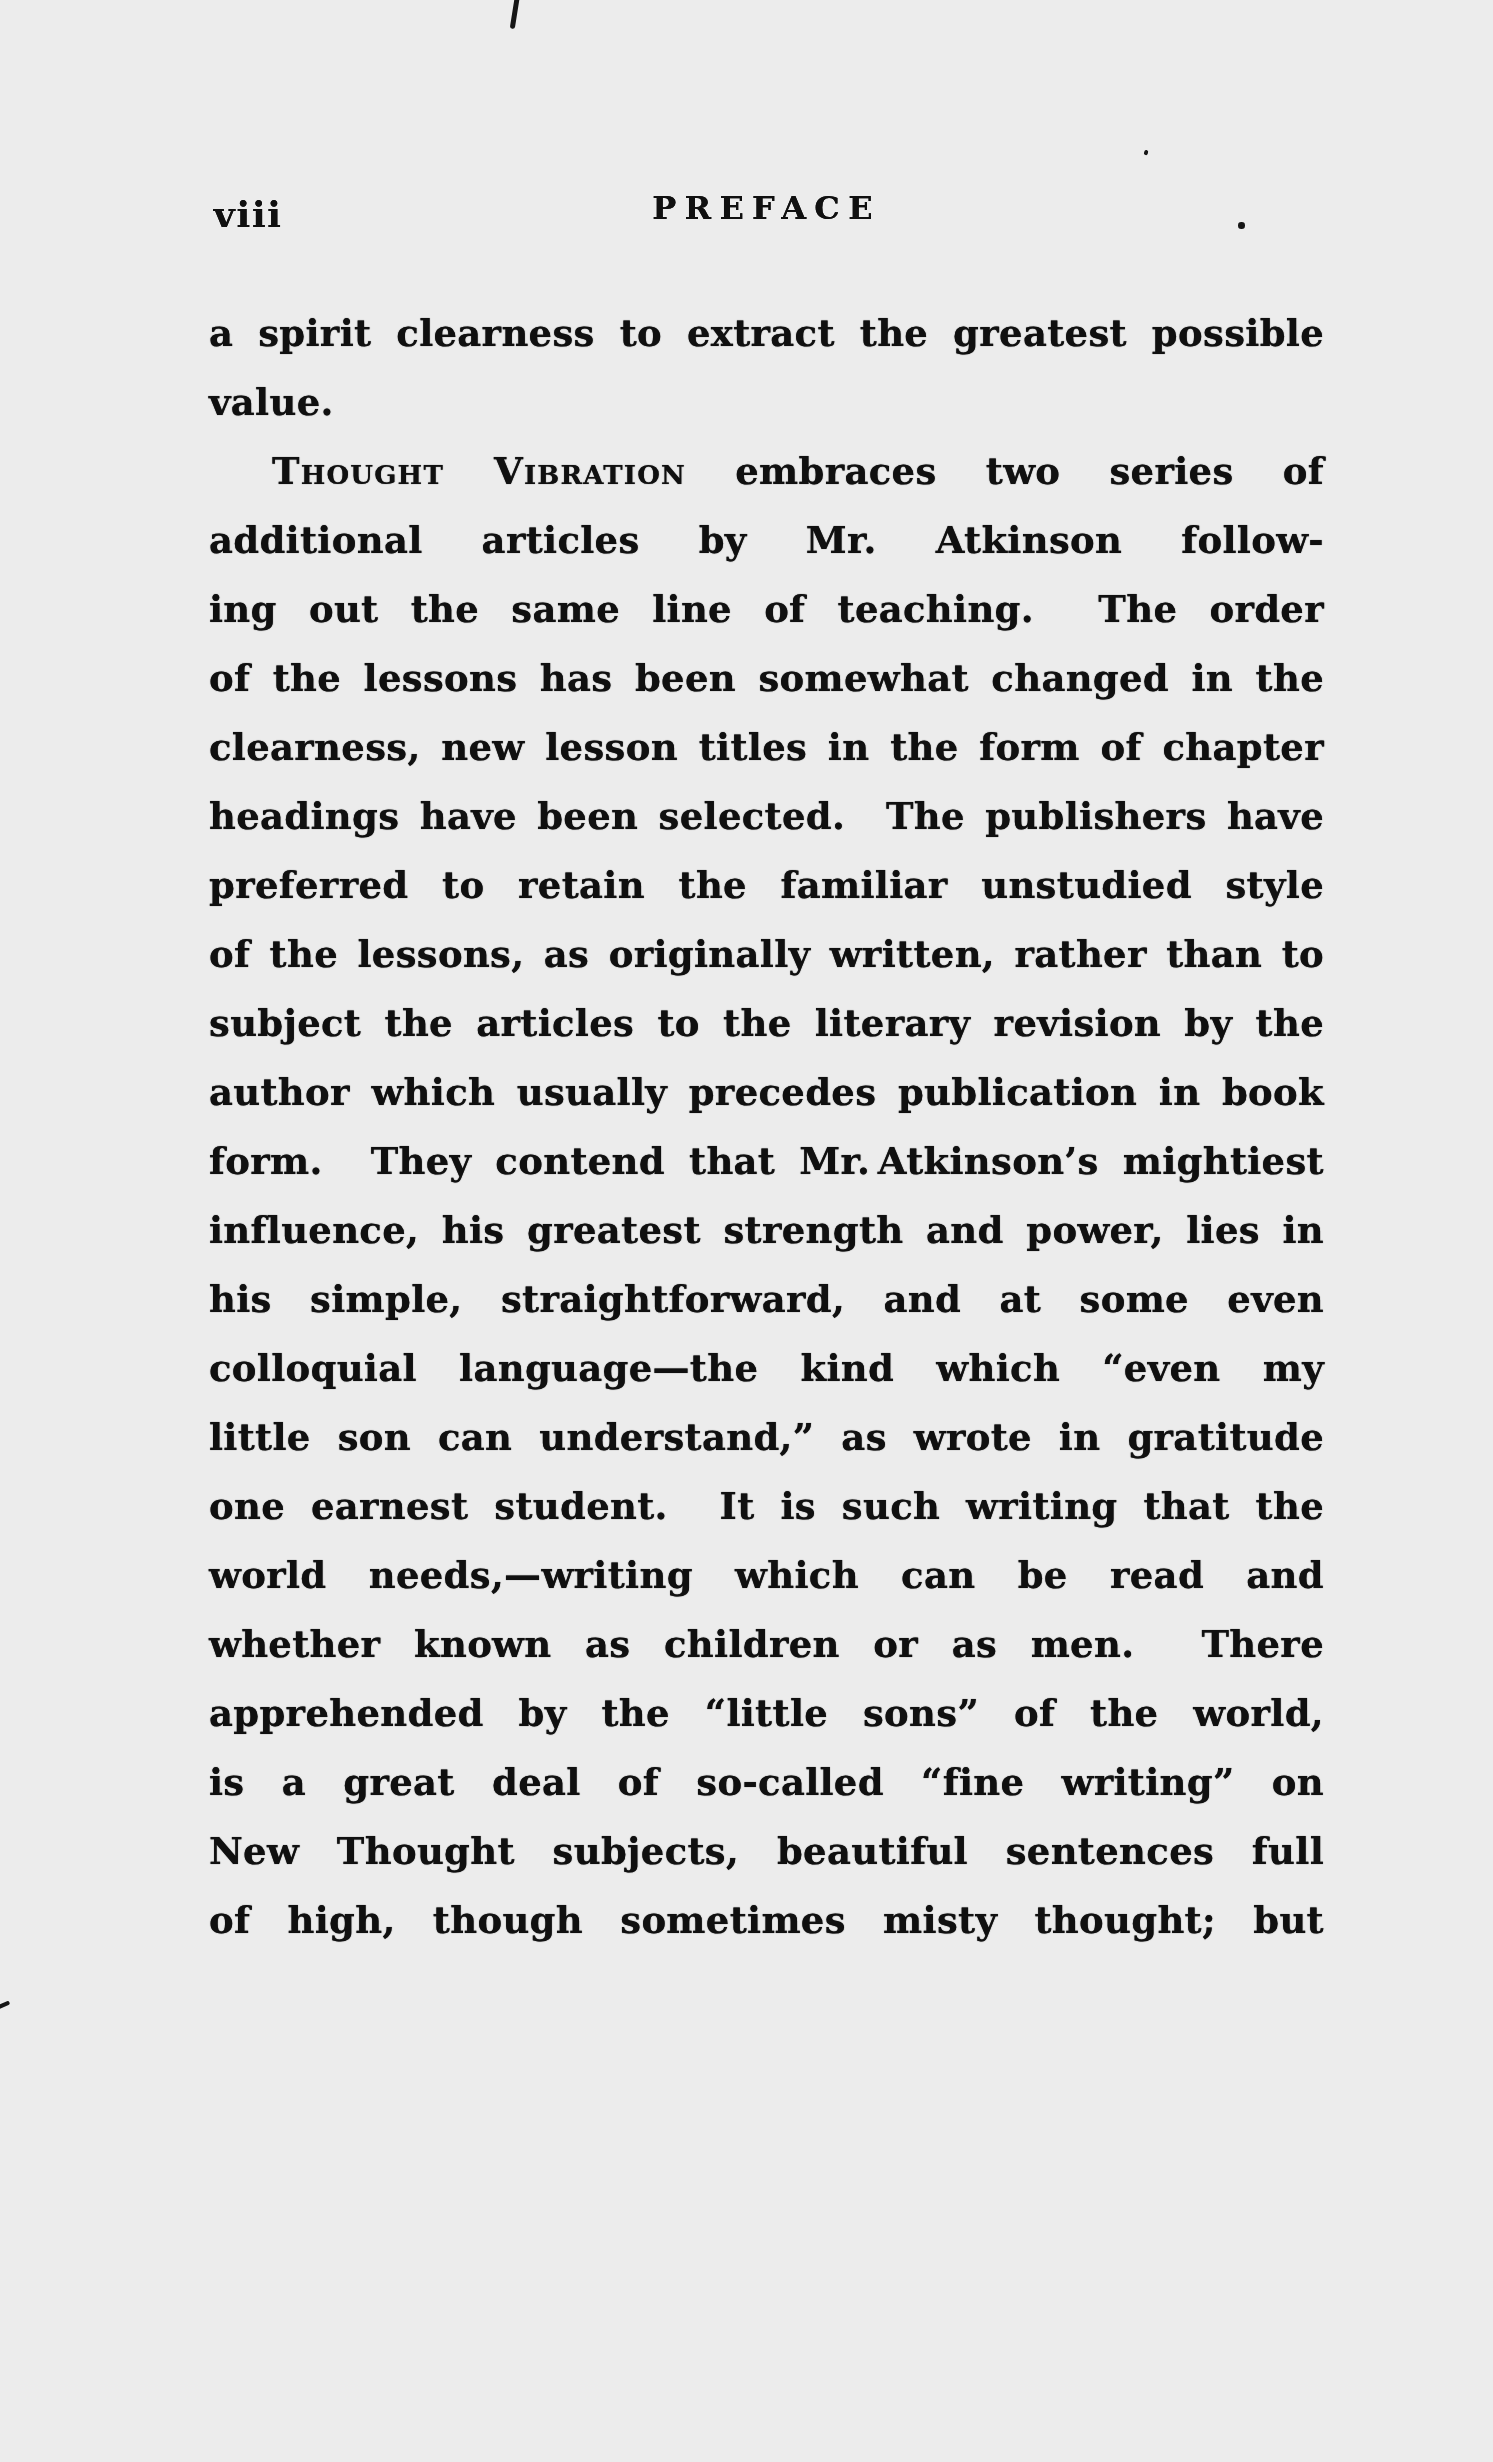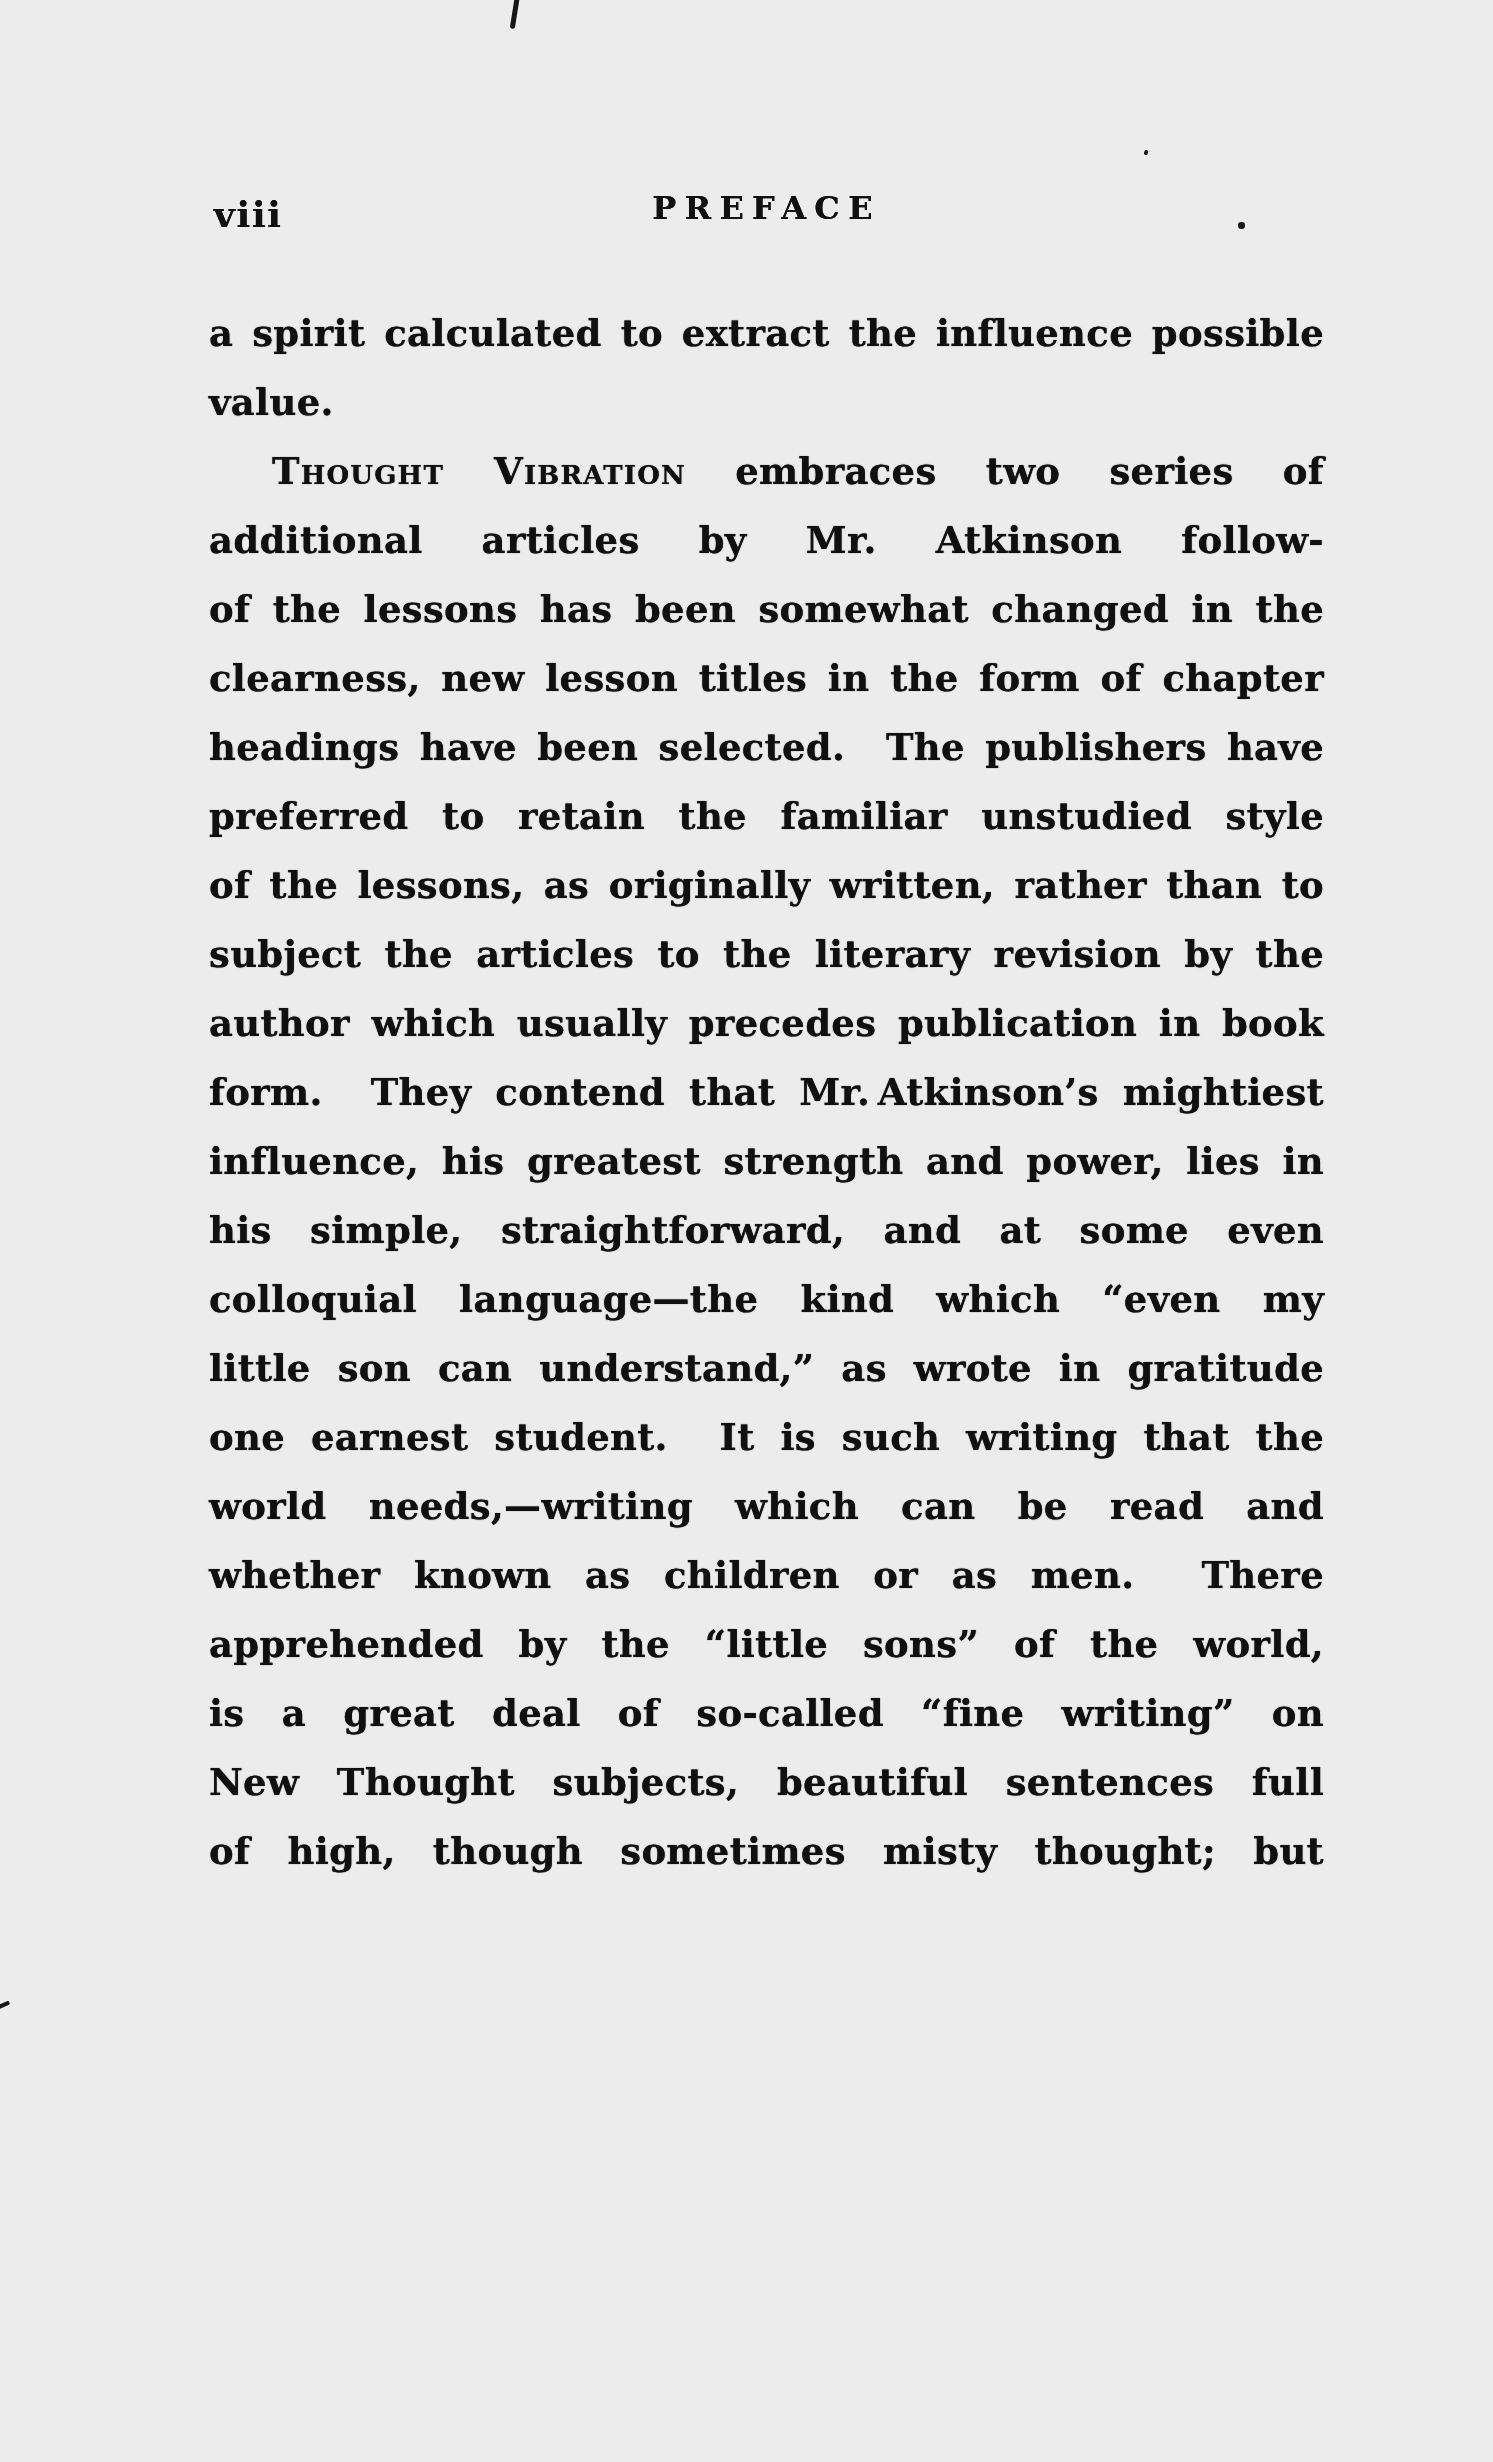--- a/index.html
+++ b/index.html
@@ -96,24 +96,25 @@
   <div class="mark mark-dot-right"></div>
   <div class="mark mark-speck"></div>
   <div class="mark mark-left-tick"></div>
 
   <div class="header">
     <span class="pagenum">viii</span>
     <span class="title">PREFACE</span>
   </div>
 
   <div class="body" id="page-body">
-      <div class="line"><span>a spirit calculated to extract the influence possible</span></div>
+      <div class="line"><span>a spirit clearness to extract the greatest possible</span></div>
       <div class="line flush"><span>value.</span></div>
       <div class="line indent"><span class="sc">Thought Vibration</span><span> embraces two series of</span></div>
       <div class="line"><span>additional articles by Mr. Atkinson follow-</span></div>
+      <div class="line"><span>ing out the same line of teaching.&nbsp; The order</span></div>
       <div class="line"><span>of the lessons has been somewhat changed in the</span></div>
       <div class="line"><span>clearness, new lesson titles in the form of chapter</span></div>
       <div class="line"><span>headings have been selected.&nbsp; The publishers have</span></div>
       <div class="line"><span>preferred to retain the familiar unstudied style</span></div>
       <div class="line"><span>of the lessons, as originally written, rather than to</span></div>
       <div class="line"><span>subject the articles to the literary revision by the</span></div>
       <div class="line"><span>author which usually precedes publication in book</span></div>
       <div class="line"><span>form.&nbsp; They contend that Mr. Atkinson’s mightiest</span></div>
       <div class="line"><span>influence, his greatest strength and power, lies in</span></div>
       <div class="line"><span>his simple, straightforward, and at some even</span></div>

